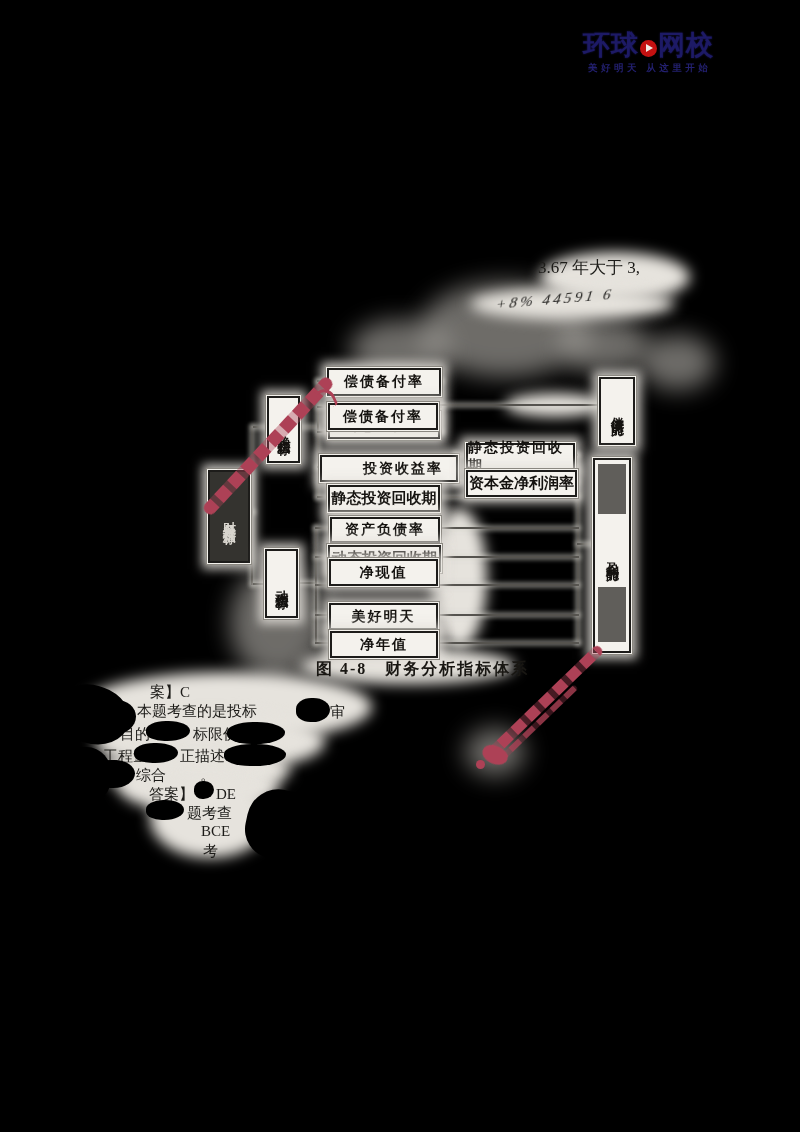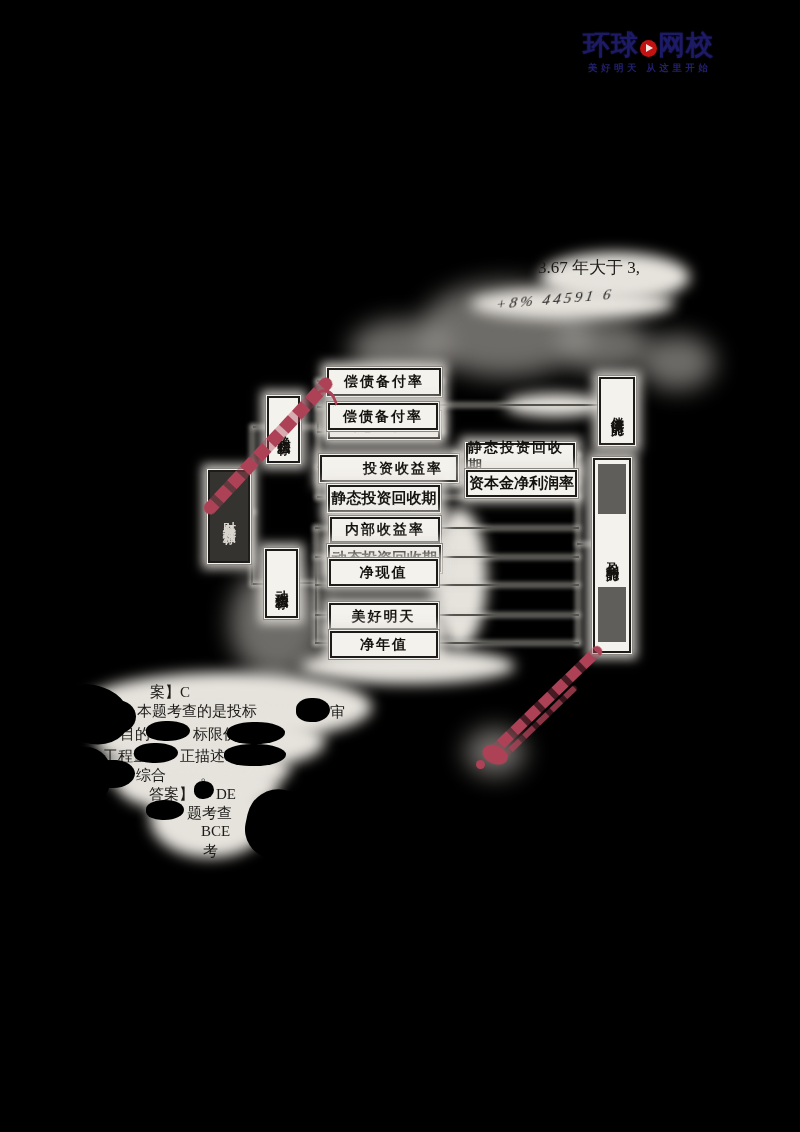--- a/index.html
+++ b/index.html
@@ -141,21 +141,21 @@
   <div class="node" style="left:328px;top:403px;width:106px;height:23px;">
     <span>偿债备付率</span>
     </div>
   <div class="node" style="left:320px;top:455px;width:106px;height:23px;padding-left:28px;">
     <span>投资收益率</span>
     </div>
   <div class="node long" style="left:328px;top:485px;width:108px;height:23px;">
     <span>静态投资回收期</span>
     </div>
   <div class="node" style="left:330px;top:517px;width:106px;height:22px;">
-    <span>内部收益率</span>
+    <span>资产负债率</span>
     </div>
   <div class="node long" style="left:328px;top:545px;width:109px;height:23px;">
     <span>动态投资回收期</span>
     </div>
   <div class="node" style="left:329px;top:559px;width:105px;height:23px;">
     <span>净现值</span>
     </div>
   <div class="node" style="left:329px;top:603px;width:105px;height:23px;">
     <span>美好明天</span>
     </div>
@@ -172,20 +172,21 @@
 
   <div class="vnode" style="left:599px;top:377px;width:32px;height:64px;">
     <span>偿债能力</span>
     </div>
   <div class="vnode" style="left:593px;top:458px;width:34px;height:191px;">
     <div class="shade" style="top:4px;height:50px;"></div>
     <div class="shade" style="bottom:9px;height:55px;"></div>
     <span>盈利能力</span>
     </div>
 
+  <div class="caption" style="left:316px;top:659px;">图 4-8　财务分析指标体系</div>
 
   <div class="redstroke" style="left:206px;top:506px;width:182px;height:13px;transform:rotate(-47deg);"></div>
   <div class="redbit" style="left:318px;top:388px;width:14px;height:18px;border:3px solid #ad4156;border-bottom:none;border-left:none;border-radius:0 12px 4px 0;transform:rotate(-25deg);"></div>
   <div class="redstroke" style="left:487px;top:752px;width:158px;height:11px;transform:rotate(-44deg);"></div>
   <div class="redstroke" style="left:497px;top:760px;width:110px;height:6px;transform:rotate(-44deg);opacity:.8;"></div>
   <div class="redbit" style="left:482px;top:746px;width:26px;height:18px;background:#ad4156;border-radius:50% 40% 55% 45%;transform:rotate(30deg);filter:blur(.5px);"></div>
   <div class="redbit" style="left:476px;top:760px;width:9px;height:9px;background:#ad4156;border-radius:50%;"></div>
 
   <div class="frag" style="left:150px;top:683px;">案】C</div>
   <div class="frag" style="left:122px;top:702px;">】本题考查的是投标</div>

